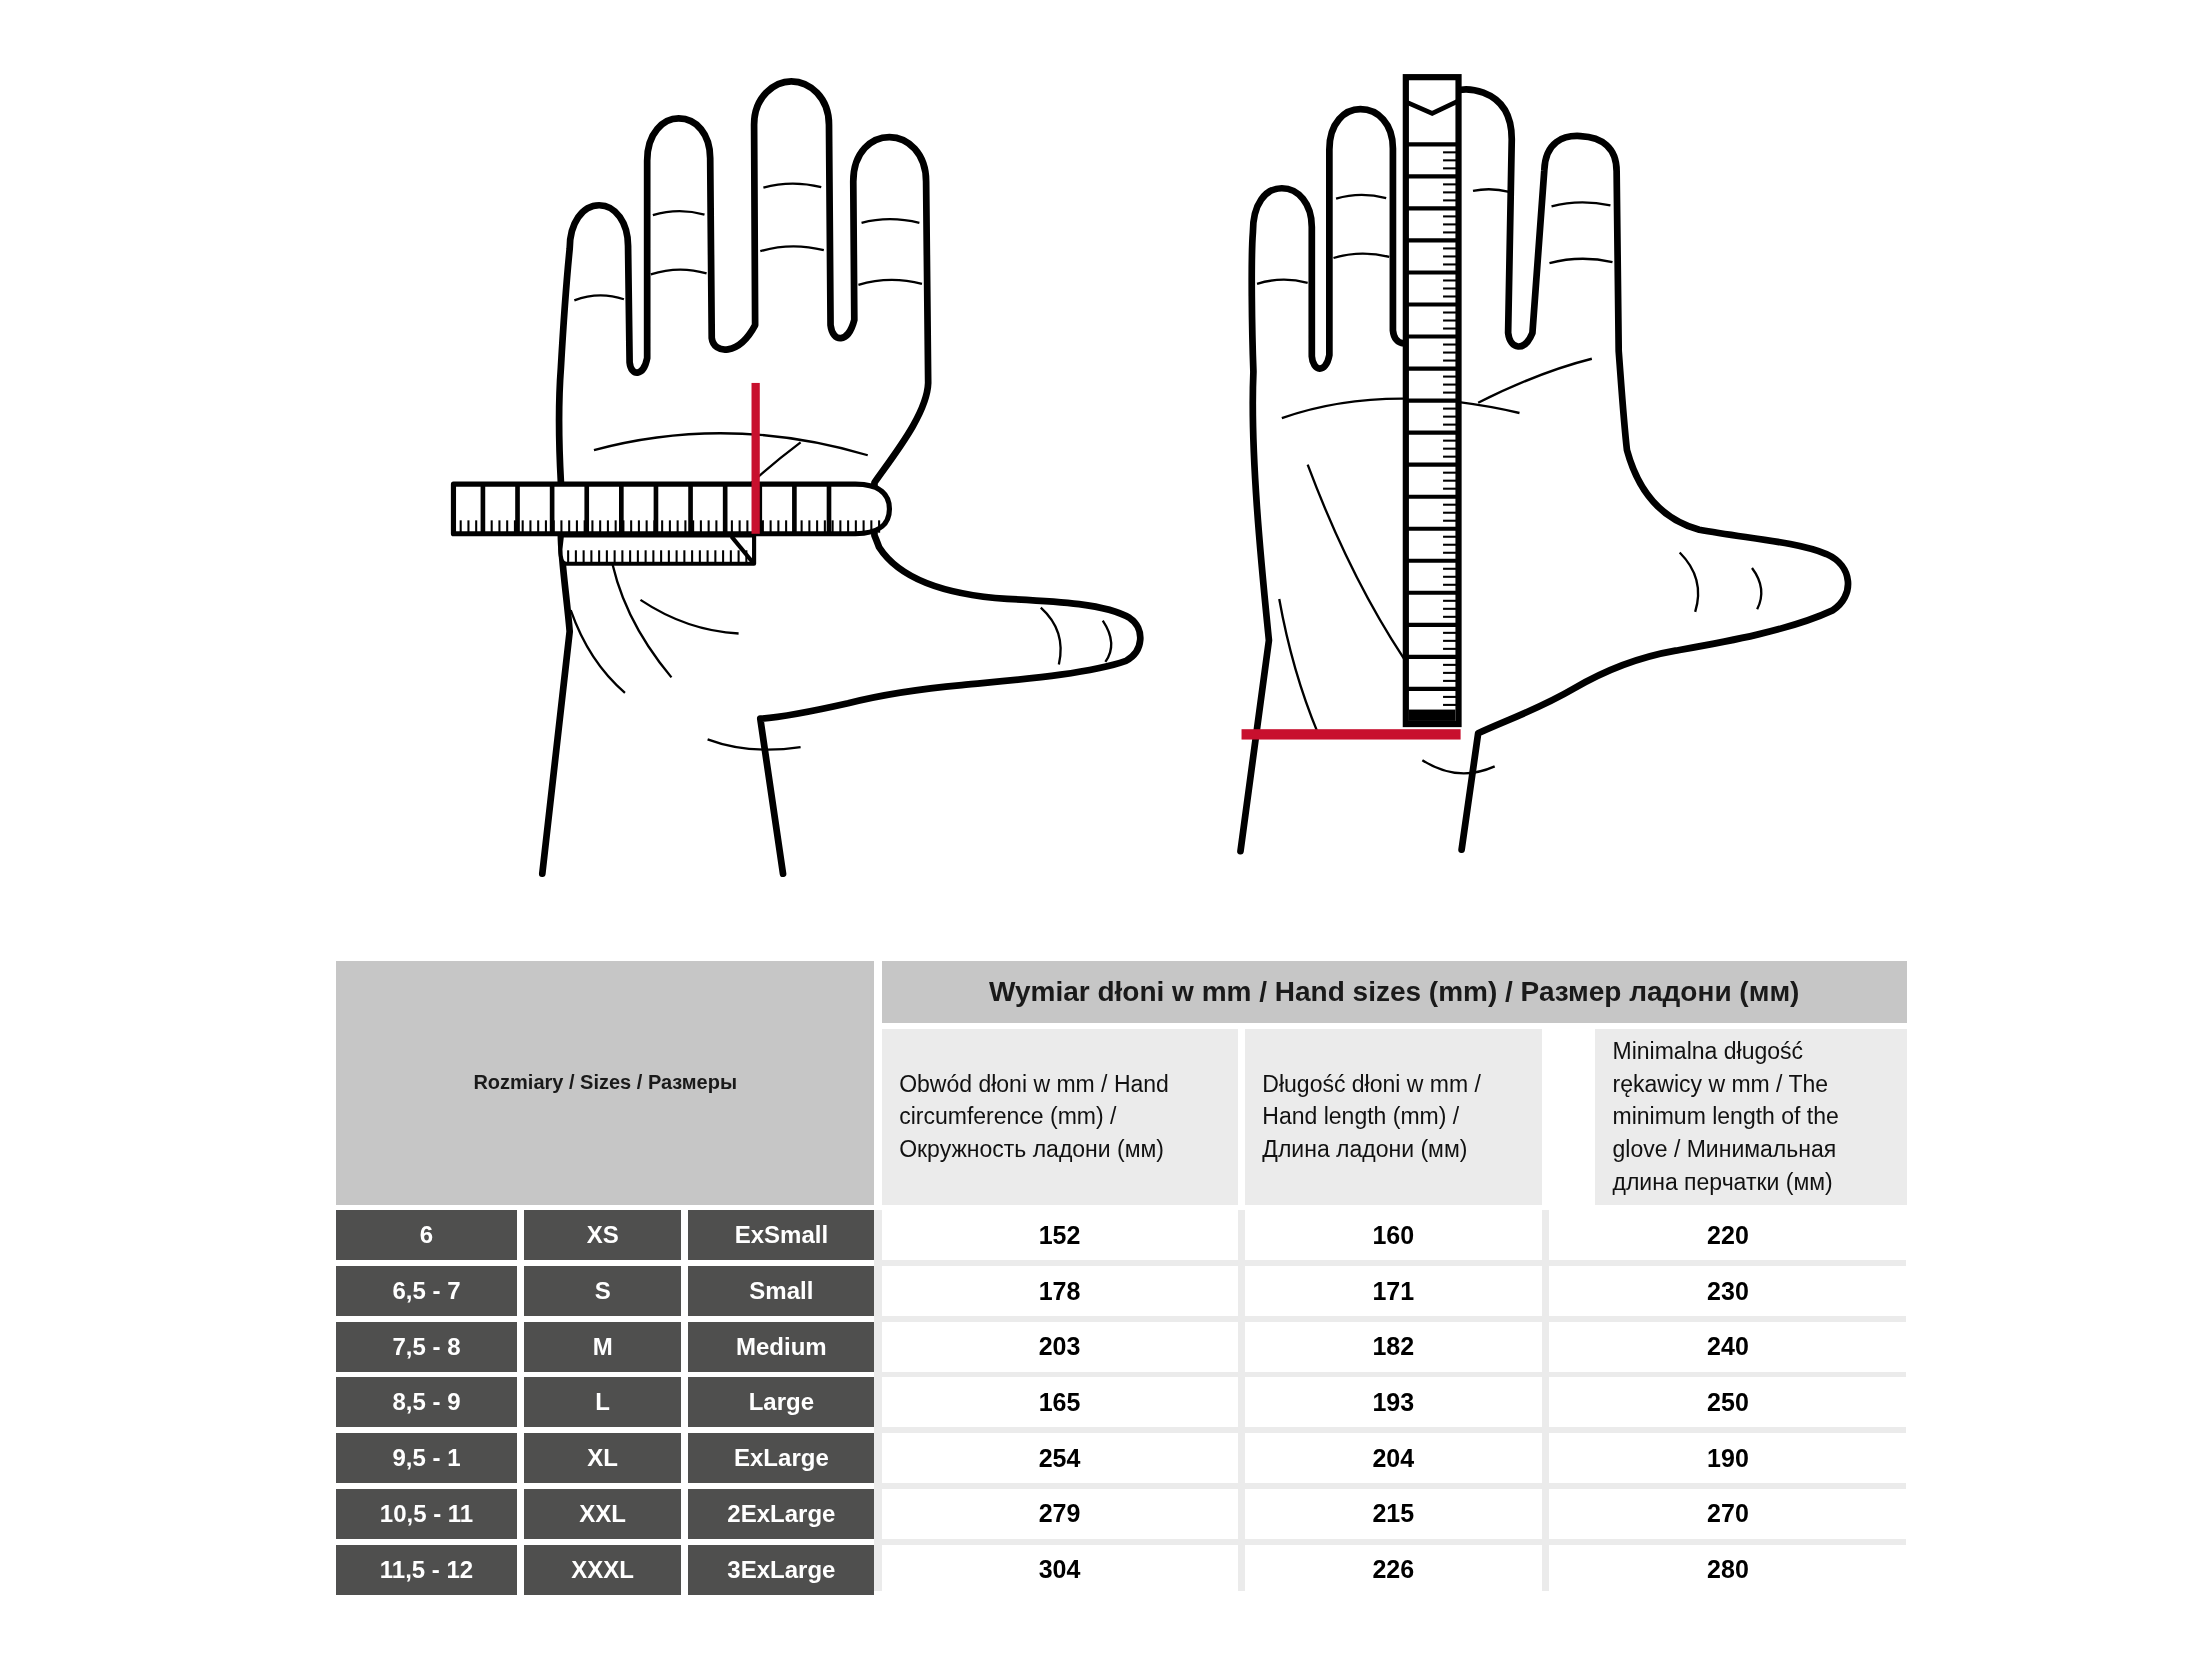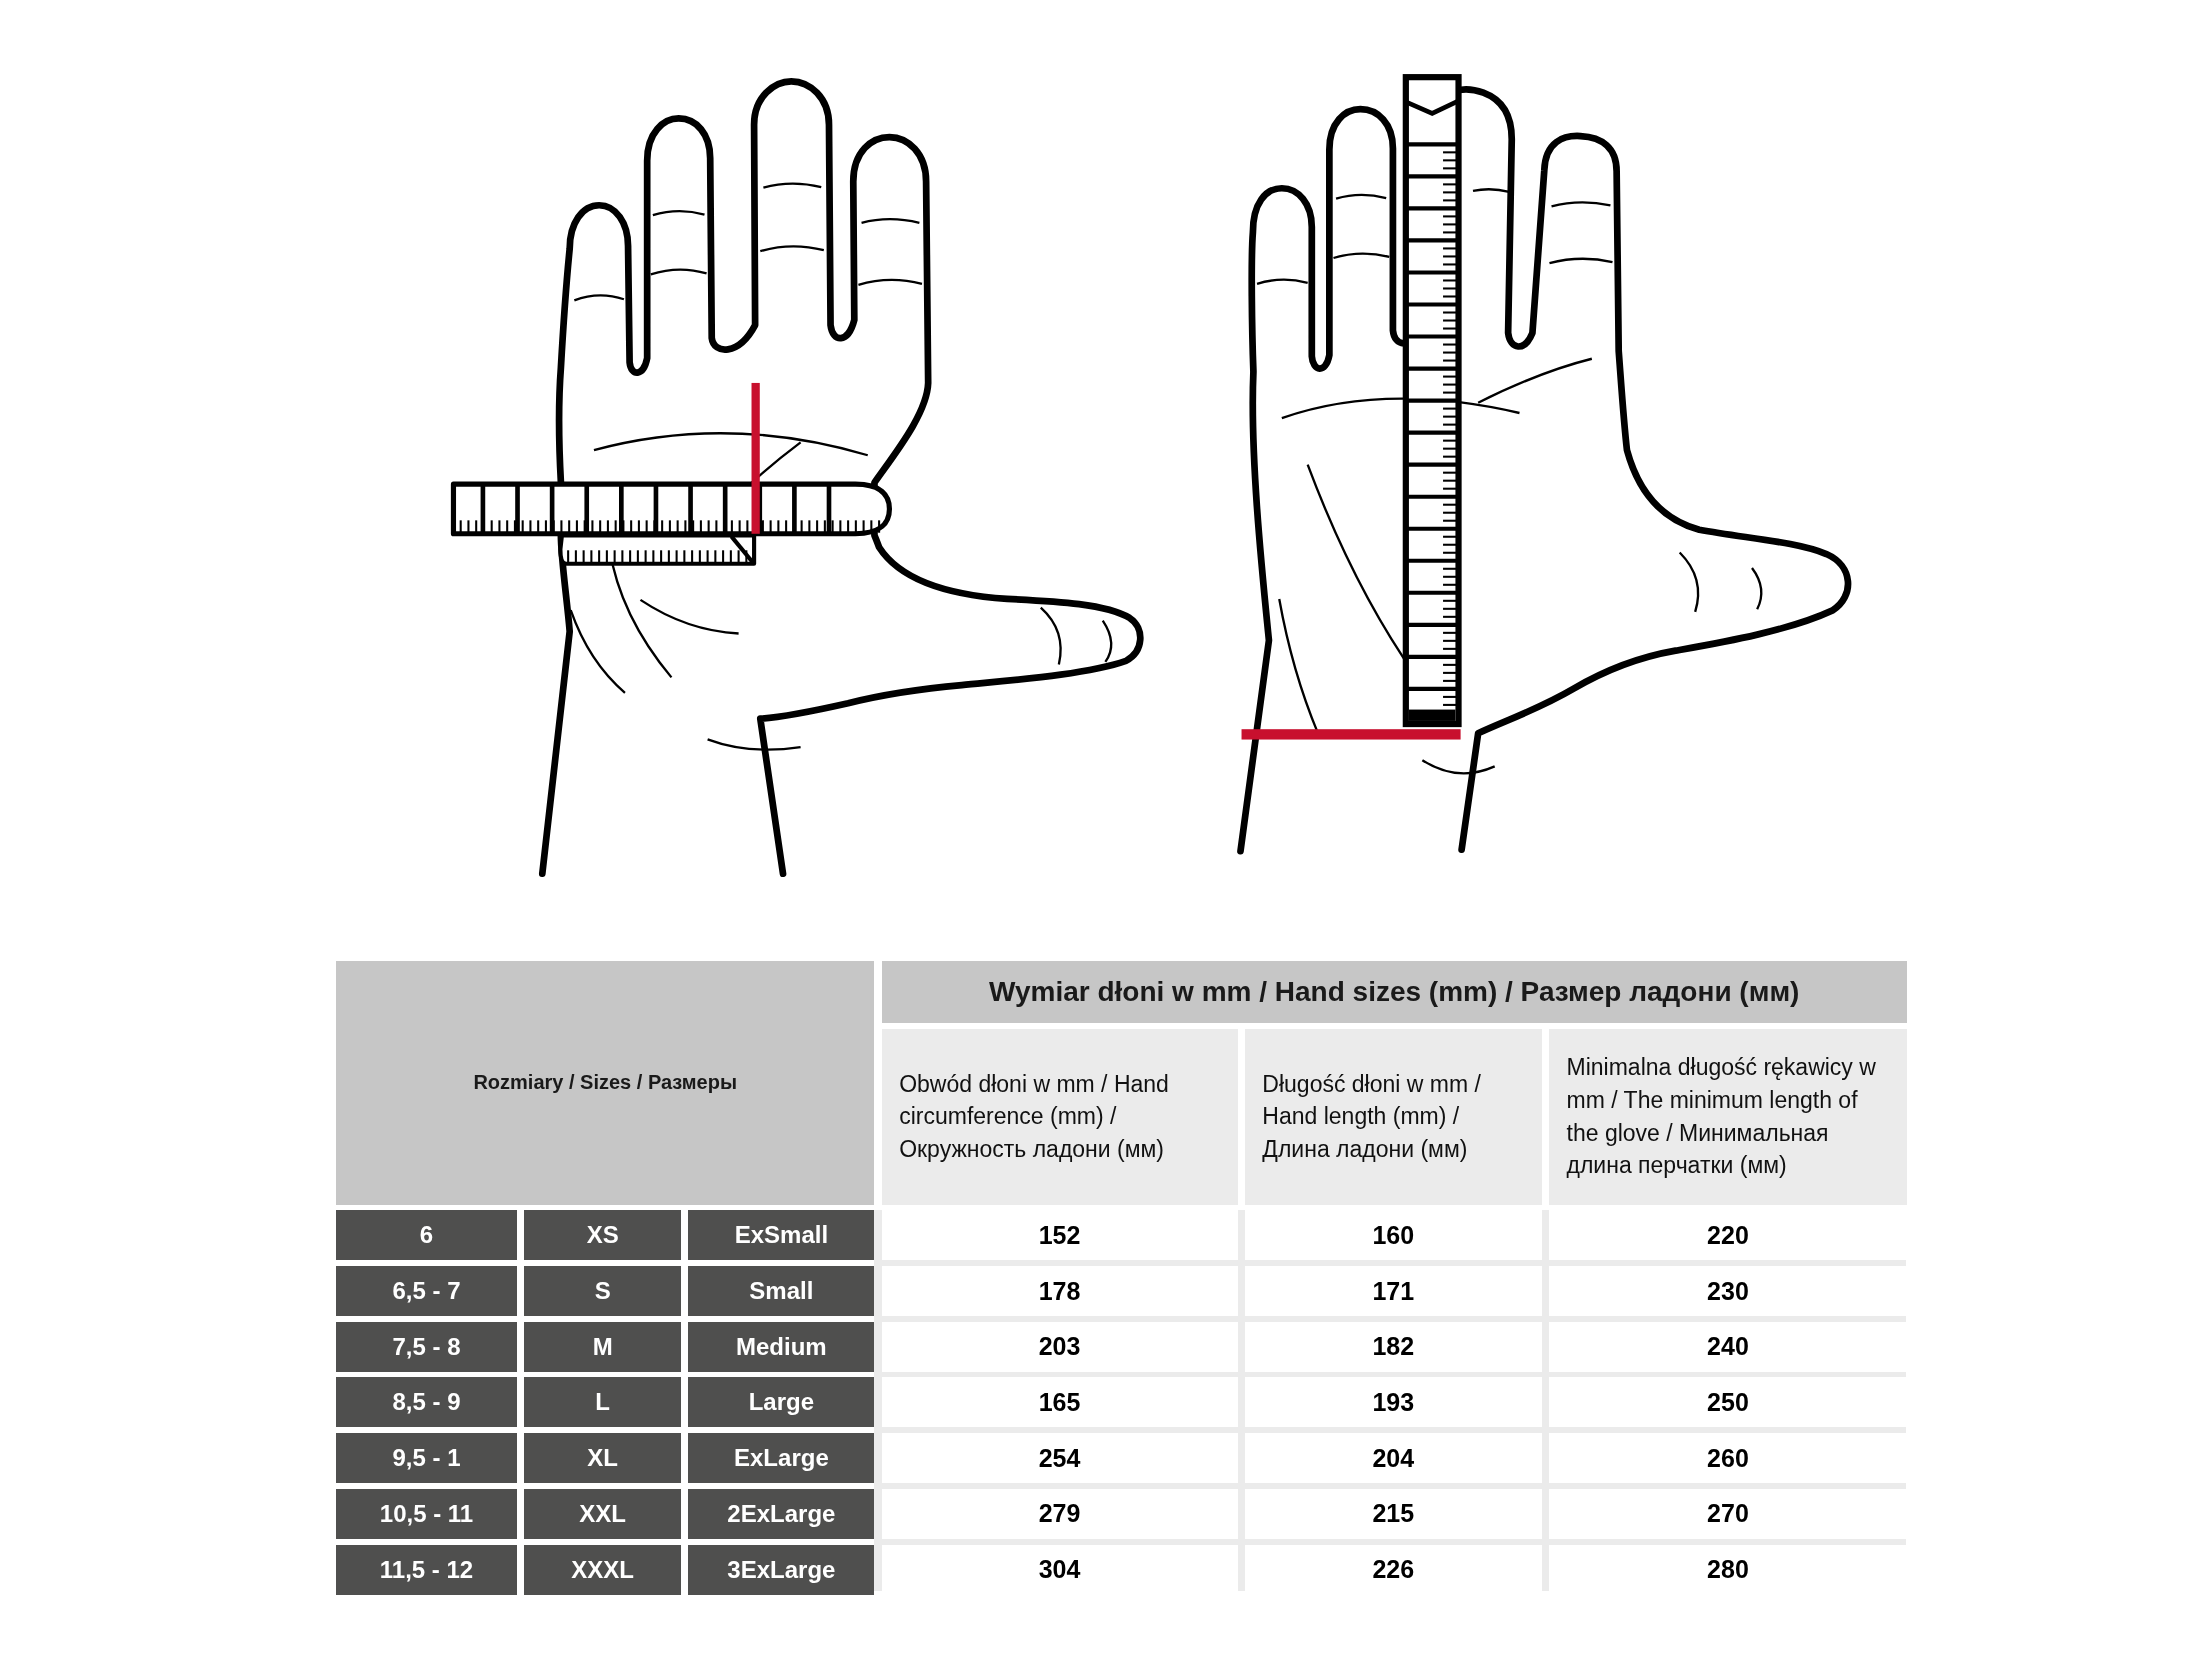--- a/index.html
+++ b/index.html
@@ -27,21 +27,21 @@
   .hdr-main{
     grid-column:4/7;grid-row:1;background:#c6c6c6;
     font-size:28px;font-weight:bold;color:#1a1a1a;
   }
   .hdr-col{
     grid-row:2;background:#ebebeb;font-size:23px;line-height:1.42;
     color:#111;padding:0 17.6px;
   }
   .hdr-col.c1{grid-column:4;}
   .hdr-col.c2{grid-column:5;}
-  .hdr-col.c3{grid-column:6;}
+  .hdr-col.c3{grid-column:6;margin-left:46px;}
   .cell.dark{background:#4f4f4e;color:#ffffff;font-size:24px;font-weight:bold;}
   .cell.val{background:#ffffff;color:#000;font-size:25px;font-weight:bold;}
 </style>
 </head>
 <body>
 
 <div id="page">
 
   <div class="figure" style="left:439px;top:52px;width:749px;height:853px">
     <svg width="749" height="853" viewBox="0 0 1450 1650">
@@ -325,21 +325,21 @@
       <div class="cell dark">L</div>
       <div class="cell dark">Large</div>
       <div class="cell val">165</div>
       <div class="cell val">193</div>
       <div class="cell val">250</div>
       <div class="cell dark">9,5 - 1</div>
       <div class="cell dark">XL</div>
       <div class="cell dark">ExLarge</div>
       <div class="cell val">254</div>
       <div class="cell val">204</div>
-      <div class="cell val">260</div>
+      <div class="cell val">190</div>
       <div class="cell dark">10,5 - 11</div>
       <div class="cell dark">XXL</div>
       <div class="cell dark">2ExLarge</div>
       <div class="cell val">279</div>
       <div class="cell val">215</div>
       <div class="cell val">270</div>
       <div class="cell dark">11,5 - 12</div>
       <div class="cell dark">XXXL</div>
       <div class="cell dark">3ExLarge</div>
       <div class="cell val">304</div>

